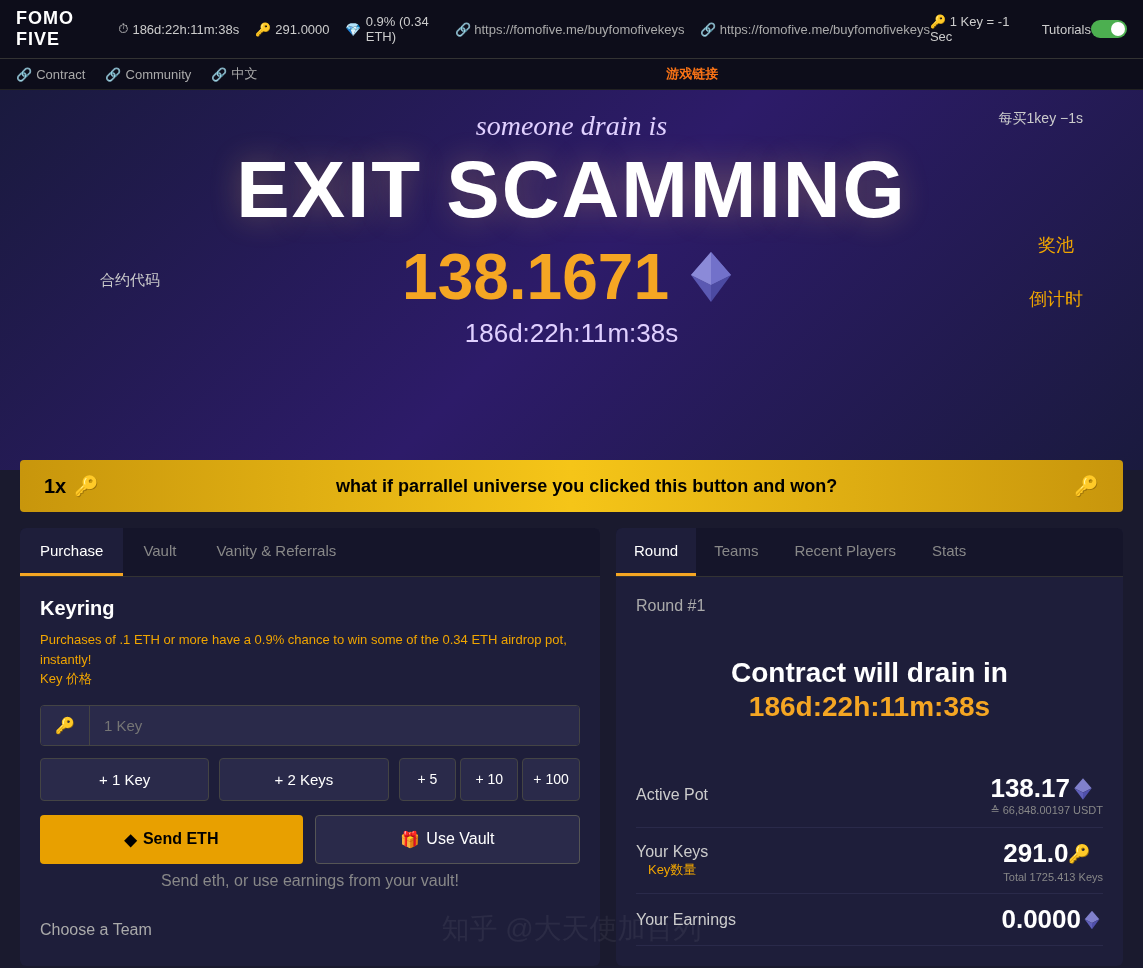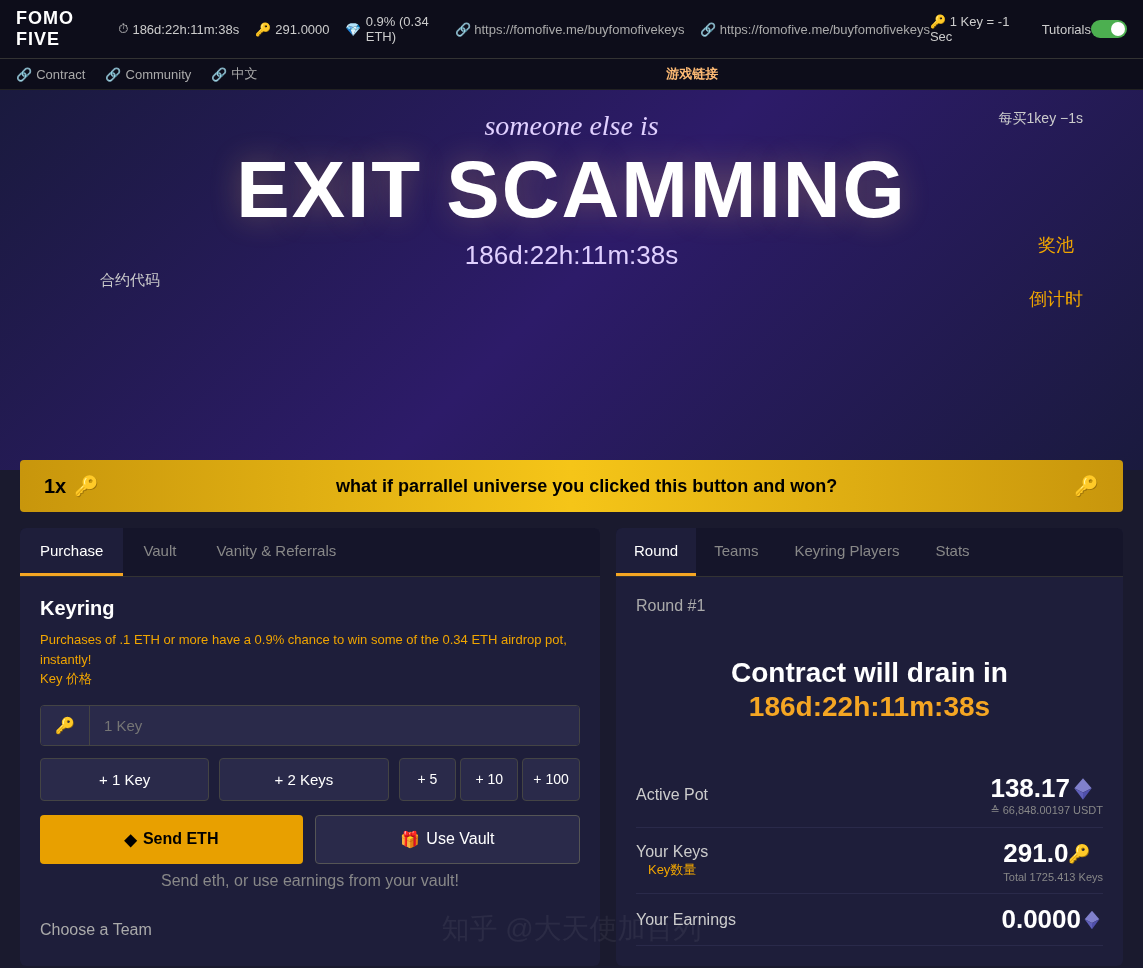--- a/index.html
+++ b/index.html
@@ -88,21 +88,21 @@
     .nav-link {
       color: #aaa;
       display: flex;
       align-items: center;
       gap: 4px;
       cursor: pointer;
     }
     .nav-center {
       flex: 1;
       text-align: center;
-      color: #fdba74;
+      color: #f97316;
       font-size: 13px;
       font-weight: bold;
     }
     .nav-right {
       color: #aaa;
       font-size: 13px;
     }
 
     
     .hero {
@@ -541,23 +541,34 @@
   </a>
   <div class="nav-center">
     <span>游戏链接</span>
   </div>
   <div class="nav-right"></div>
 </div>
 
 <div class="hero">
   <span class="hero-left-label">合约代码</span>
 
-  <div class="hero-subtitle">someone else is</div>
+  <div class="hero-subtitle">someone drain is</div>
   <div class="hero-title">EXIT SCAMMING</div>
 
+  <div class="hero-amount">
+    <span class="hero-eth">138.1671</span>
+
+    <svg class="eth-diamond" viewBox="0 0 60 60" xmlns="http://www.w3.org/2000/svg">
+      <polygon points="30,5 50,28 30,38 10,28" fill="#8080cc" opacity="0.9"></polygon>
+      <polygon points="30,38 50,28 30,55" fill="#5050aa" opacity="0.9"></polygon>
+      <polygon points="30,38 10,28 30,55" fill="#6060bb" opacity="0.9"></polygon>
+      <polygon points="30,5 30,38 10,28" fill="#9090dd" opacity="0.8"></polygon>
+      <polygon points="30,5 50,28 30,38" fill="#7070cc" opacity="0.8"></polygon>
+    </svg>
+  </div>
 
   <div class="hero-timer">186d:22h:11m:38s</div>
 
   <div class="hero-labels">
     <span class="hero-label">奖池</span>
     <span class="hero-label-timer">倒计时</span>
   </div>
 
   <div style="position:absolute; right:60px; top:20px; font-size:14px; color:#ccc;">每买1key −1s</div>
 </div>
@@ -619,21 +630,21 @@
       <div class="hint-text">Send eth, or use earnings from your vault!</div>
 
       <div class="section-heading">Choose a Team</div>
     </div>
   </div>
 
   <div class="right-panel">
     <div class="right-tabs-bar">
       <div class="right-tab active">Round</div>
       <div class="right-tab">Teams</div>
-      <div class="right-tab">Keyring Players</div>
+      <div class="right-tab">Recent Players</div>
       <div class="right-tab">Stats</div>
     </div>
 
     <div class="right-body">
       <div class="round-label">Round #1</div>
 
       <div class="drain-box">
         <div class="drain-title">Contract will drain in</div>
         <div class="drain-timer">186d:22h:11m:38s</div>
       </div>

